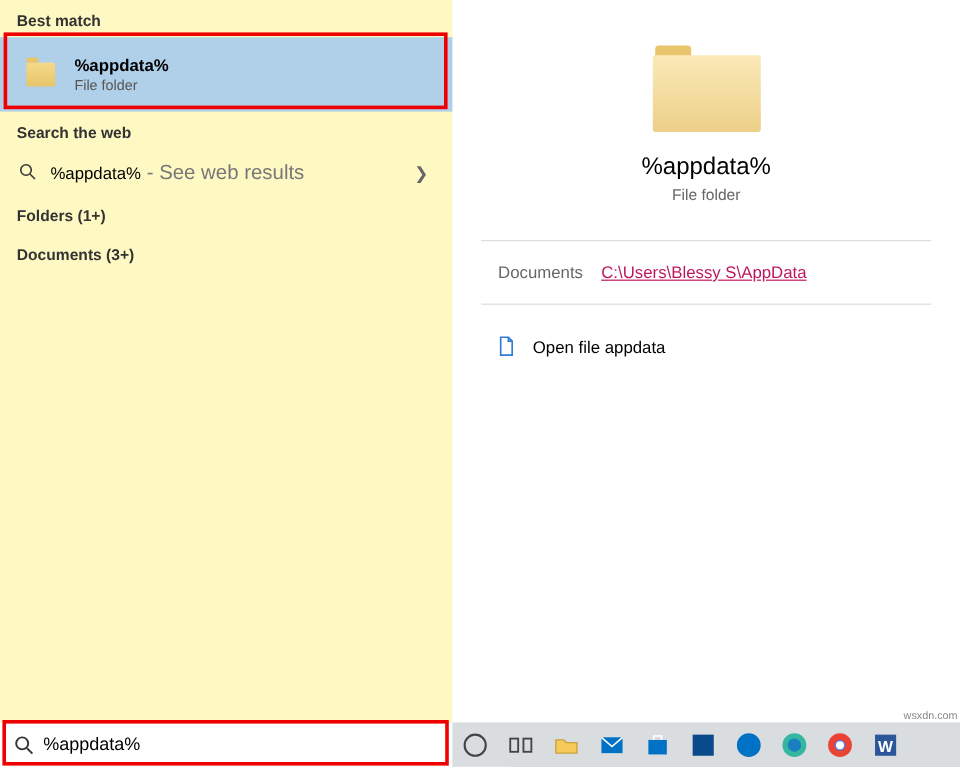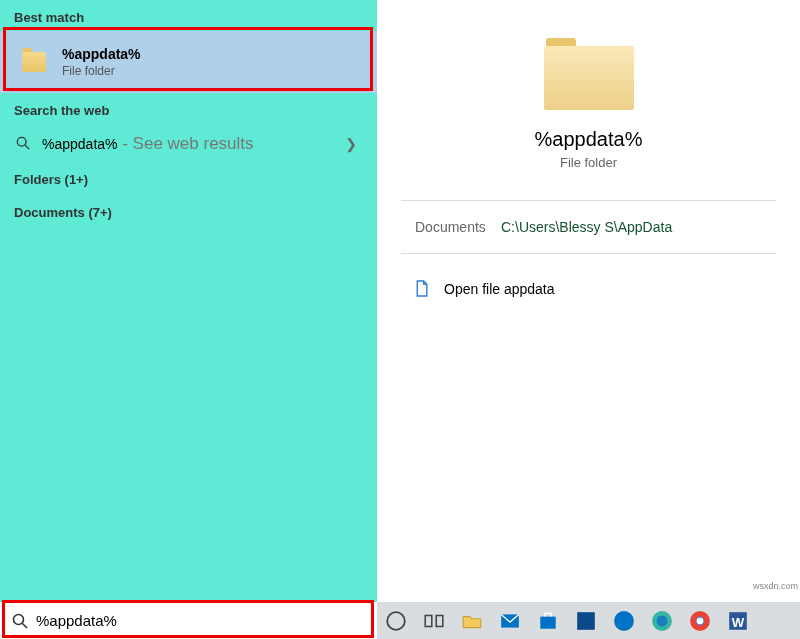--- a/index.html
+++ b/index.html
@@ -8,21 +8,21 @@
   font-size: 13px;
   color: #000;
   width: 800px;
   height: 639px;
   overflow: hidden;
   background: #fff;
 }
 .container { display: flex; width: 800px; height: 602px; }
 .left-panel {
   width: 377px;
-  background: #5eead4;
+  background: #fef9c3;
   position: relative;
 }
 .right-panel {
   flex: 1;
   background: #fff;
   padding: 0 24px 0 24px;
   display: flex;
   flex-direction: column;
 }
 .section-heading {
@@ -115,21 +115,21 @@
   width: 90px;
   height: 64px;
   background: linear-gradient(to bottom, #fae9b8 0%, #edd088 100%);
   border-radius: 2px;
 }
 .preview-title { text-align: center; font-size: 20px; color: #000; margin-bottom: 4px; }
 .preview-subtitle { text-align: center; font-size: 13px; color: #666; margin-bottom: 30px; }
 .divider { border: none; border-top: 1px solid #ddd; margin: 0 0 18px 0; }
 .location-row { display: flex; font-size: 14px; margin-bottom: 18px; padding-left: 14px; }
 .location-label { color: #666; width: 86px; }
-.location-link { color: #14532d; }
+.location-link { color: #be185d; text-decoration: underline; }
 .action-row {
   display: flex;
   align-items: center;
   padding: 8px 0 8px 12px;
   font-size: 14px;
   color: #000;
 }
 .action-row svg { width: 17px; height: 17px; margin-right: 14px; }
 
 .taskbar {
@@ -171,21 +171,21 @@
   flex: 1;
   display: flex;
   align-items: center;
   padding-left: 8px;
   gap: 16px;
 }
 .task-icons .ti { width: 22px; height: 22px; display:flex; align-items:center; justify-content:center; }
 .watermark {
   position: absolute;
   right: 2px;
-  bottom: 48px;
+  bottom: 38px;
   font-size: 9px;
   color: #888;
 }
 </style>
 </head>
 <body>
 
 <div class="container">
   <div class="left-panel">
     <div class="red-box"></div>
@@ -208,21 +208,21 @@
             <line x1="10.5" y1="10.5" x2="15" y2="15" stroke="#333" stroke-width="1.5"></line>
           </svg>
       </span>
       <span class="web-text">
         <span>%appdata%</span><span class="grey"> - See web results</span>
       </span>
       <span class="chevron">❯</span>
     </div>
 
     <div class="filter-row">Folders (1+)</div>
-    <div class="filter-row">Documents (7+)</div>
+    <div class="filter-row">Documents (3+)</div>
   </div>
 
   <div class="right-panel">
     <div class="preview-folder">
       <div class="tab"></div>
         <div class="body"></div>
     </div>
     <div class="preview-title">%appdata%</div>
     <div class="preview-subtitle">File folder</div>
     <hr class="divider">

